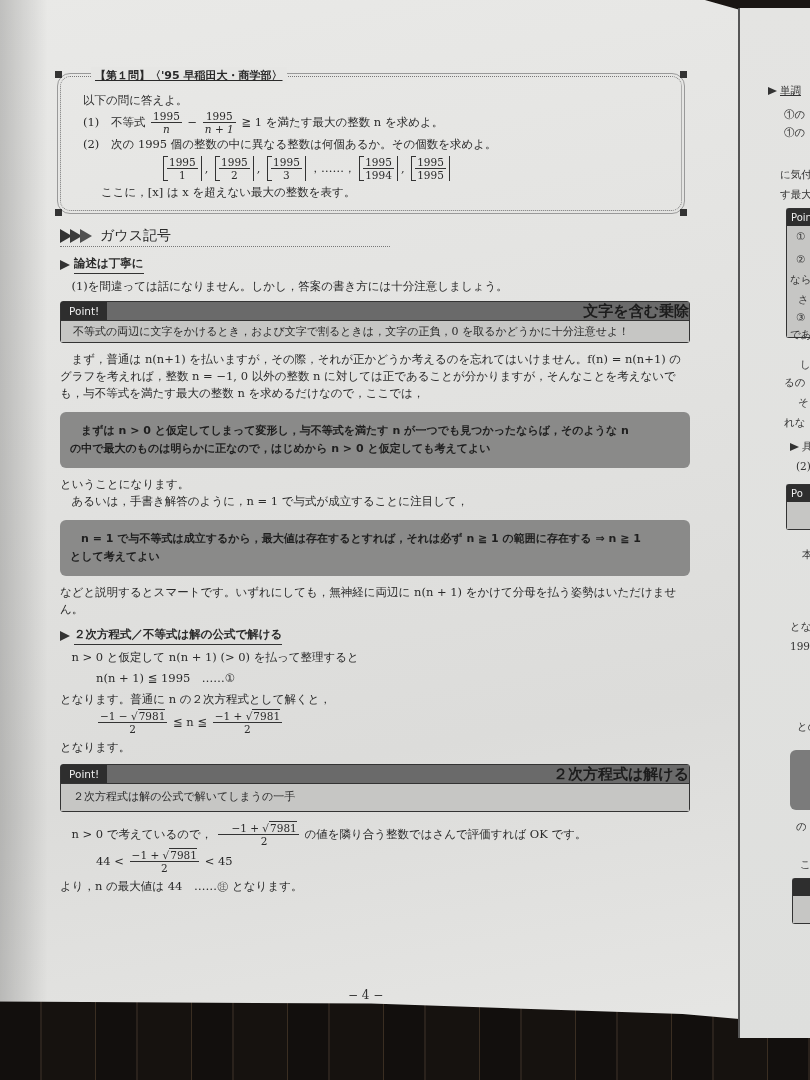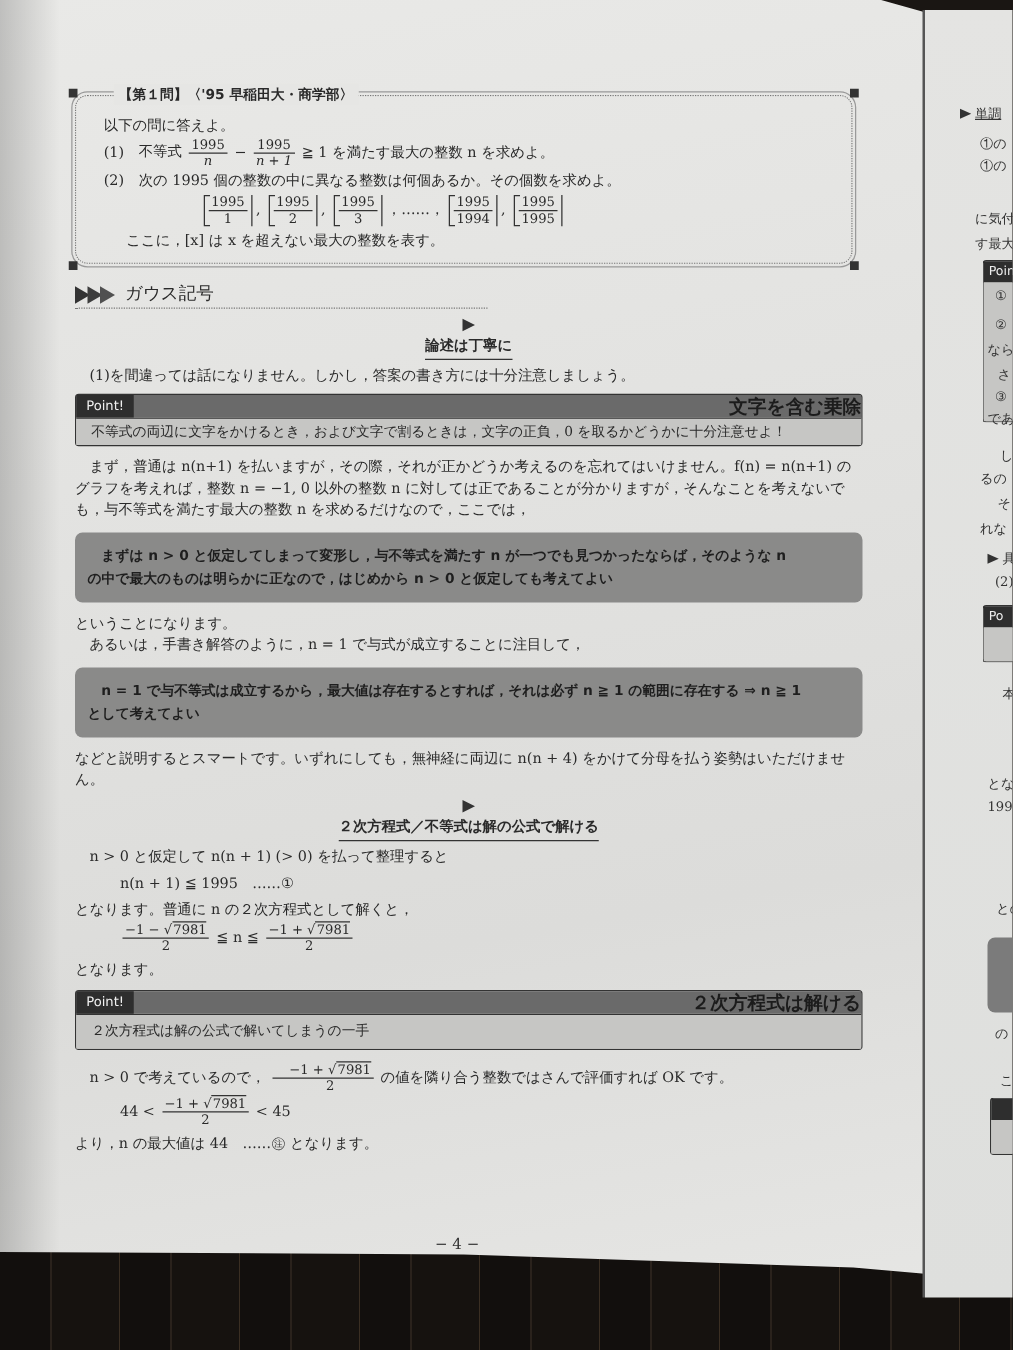--- a/index.html
+++ b/index.html
@@ -41,21 +41,21 @@
     outline: 1px solid #999;
     outline-offset: 2px;
     border-radius: 10px;
     padding: 14px 14px 8px 22px;
     margin-top: 10px;
     width: 622px;
   }
   .problem-title {
     position: absolute; top: -10px; left: 30px;
     background: #e6e6e4; padding: 0 4px;
-    font-family: "DejaVu Sans", sans-serif; font-size: 11px; font-weight: bold;
+    font-family: "DejaVu Sans", sans-serif; font-size: 11px; font-weight: bold; text-decoration: underline;
   }
   .corner { position: absolute; width: 7px; height: 7px; background: #333; }
   .c-tl { top: -6px; left: -6px; } .c-tr { top: -6px; right: -6px; }
   .c-bl { bottom: -6px; left: -6px; } .c-br { bottom: -6px; right: -6px; }
   .p-line { margin: 1px 0; }
   .frac { display: inline-block; vertical-align: middle; text-align: center; margin: 0 2px; font-size: 10.5px; line-height: 12px; }
   .frac .num { display: block; border-bottom: 1px solid #333; padding: 0 2px; }
   .frac .den { display: block; padding: 0 2px; }
   .bracket { display: inline-block; vertical-align: middle; border-left: 1px solid #333; border-right: 1px solid #333; padding: 0 1px; position: relative; }
   .bracket::before, .bracket::after { content:""; position:absolute; left:0; width:4px; border-top:1px solid #333; }
@@ -68,21 +68,21 @@
     margin-top: 16px; display: flex; align-items: center; gap: 10px;
     font-family: "DejaVu Sans", sans-serif; font-size: 14px;
     border-bottom: 1px dotted #777; width: 330px; padding-bottom: 2px;
   }
   .tri3 { display: inline-flex; }
   .tri3 span { width: 0; height: 0; border-top: 7px solid transparent; border-bottom: 7px solid transparent; border-left: 12px solid #333; margin-right: -2px; }
   .tri3 span:nth-child(2) { border-left-color: #3d3d3d; }
   .tri3 span:nth-child(3) { border-left-color: #505050; }
   .sub-h {
     margin-top: 8px; display: flex; align-items: center; gap: 4px;
-    font-family: Liberation Sans, sans-serif; font-size: 11.5px; font-weight: bold; flex-direction: column;
+    font-family: Liberation Sans, sans-serif; font-size: 11.5px; font-weight: bold;
   }
   .sub-h .tri { width:0;height:0;border-top:5px solid transparent;border-bottom:5px solid transparent;border-left:10px solid #333; }
   .sub-h .lbl { border-bottom: 1.5px solid #333; padding-bottom: 1px; }
   .para { text-indent: 1em; margin-top: 4px; }
   .para.noindent { text-indent: 0; }
 
   
   .point {
     margin-top: 6px; border: 1.5px solid #333; border-radius: 3px; width: 630px;
   }
@@ -194,21 +194,21 @@
     </div>
 
     <div class="para noindent">ということになります。</div>
     <div class="para" style="margin-top:0">あるいは，手書き解答のように，n = 1 で与式が成立することに注目して，</div>
 
     <div class="hl-box">
       <div class="first">n = 1 で与不等式は成立するから，最大値は存在するとすれば，それは必ず n ≧ 1 の範囲に存在する ⇒ n ≧ 1</div>
       <div>として考えてよい</div>
     </div>
 
-    <div class="para noindent">などと説明するとスマートです。いずれにしても，無神経に両辺に n(n + 4) をかけて分母を払う姿勢はいただけません。</div>
+    <div class="para noindent">などと説明するとスマートです。いずれにしても，無神経に両辺に n(n + 1) をかけて分母を払う姿勢はいただけません。</div>
 
     <div class="sub-h">
       <span class="tri"></span>
       <span class="lbl">２次方程式／不等式は解の公式で解ける</span>
     </div>
     <div class="para">n &gt; 0 と仮定して n(n + 1) (&gt; 0) を払って整理すると</div>
     <div class="eq">n(n + 1) ≦ 1995　……①</div>
     <div class="para noindent">となります。普通に n の２次方程式として解くと，</div>
     <div class="eq2">
       <span class="frac">

